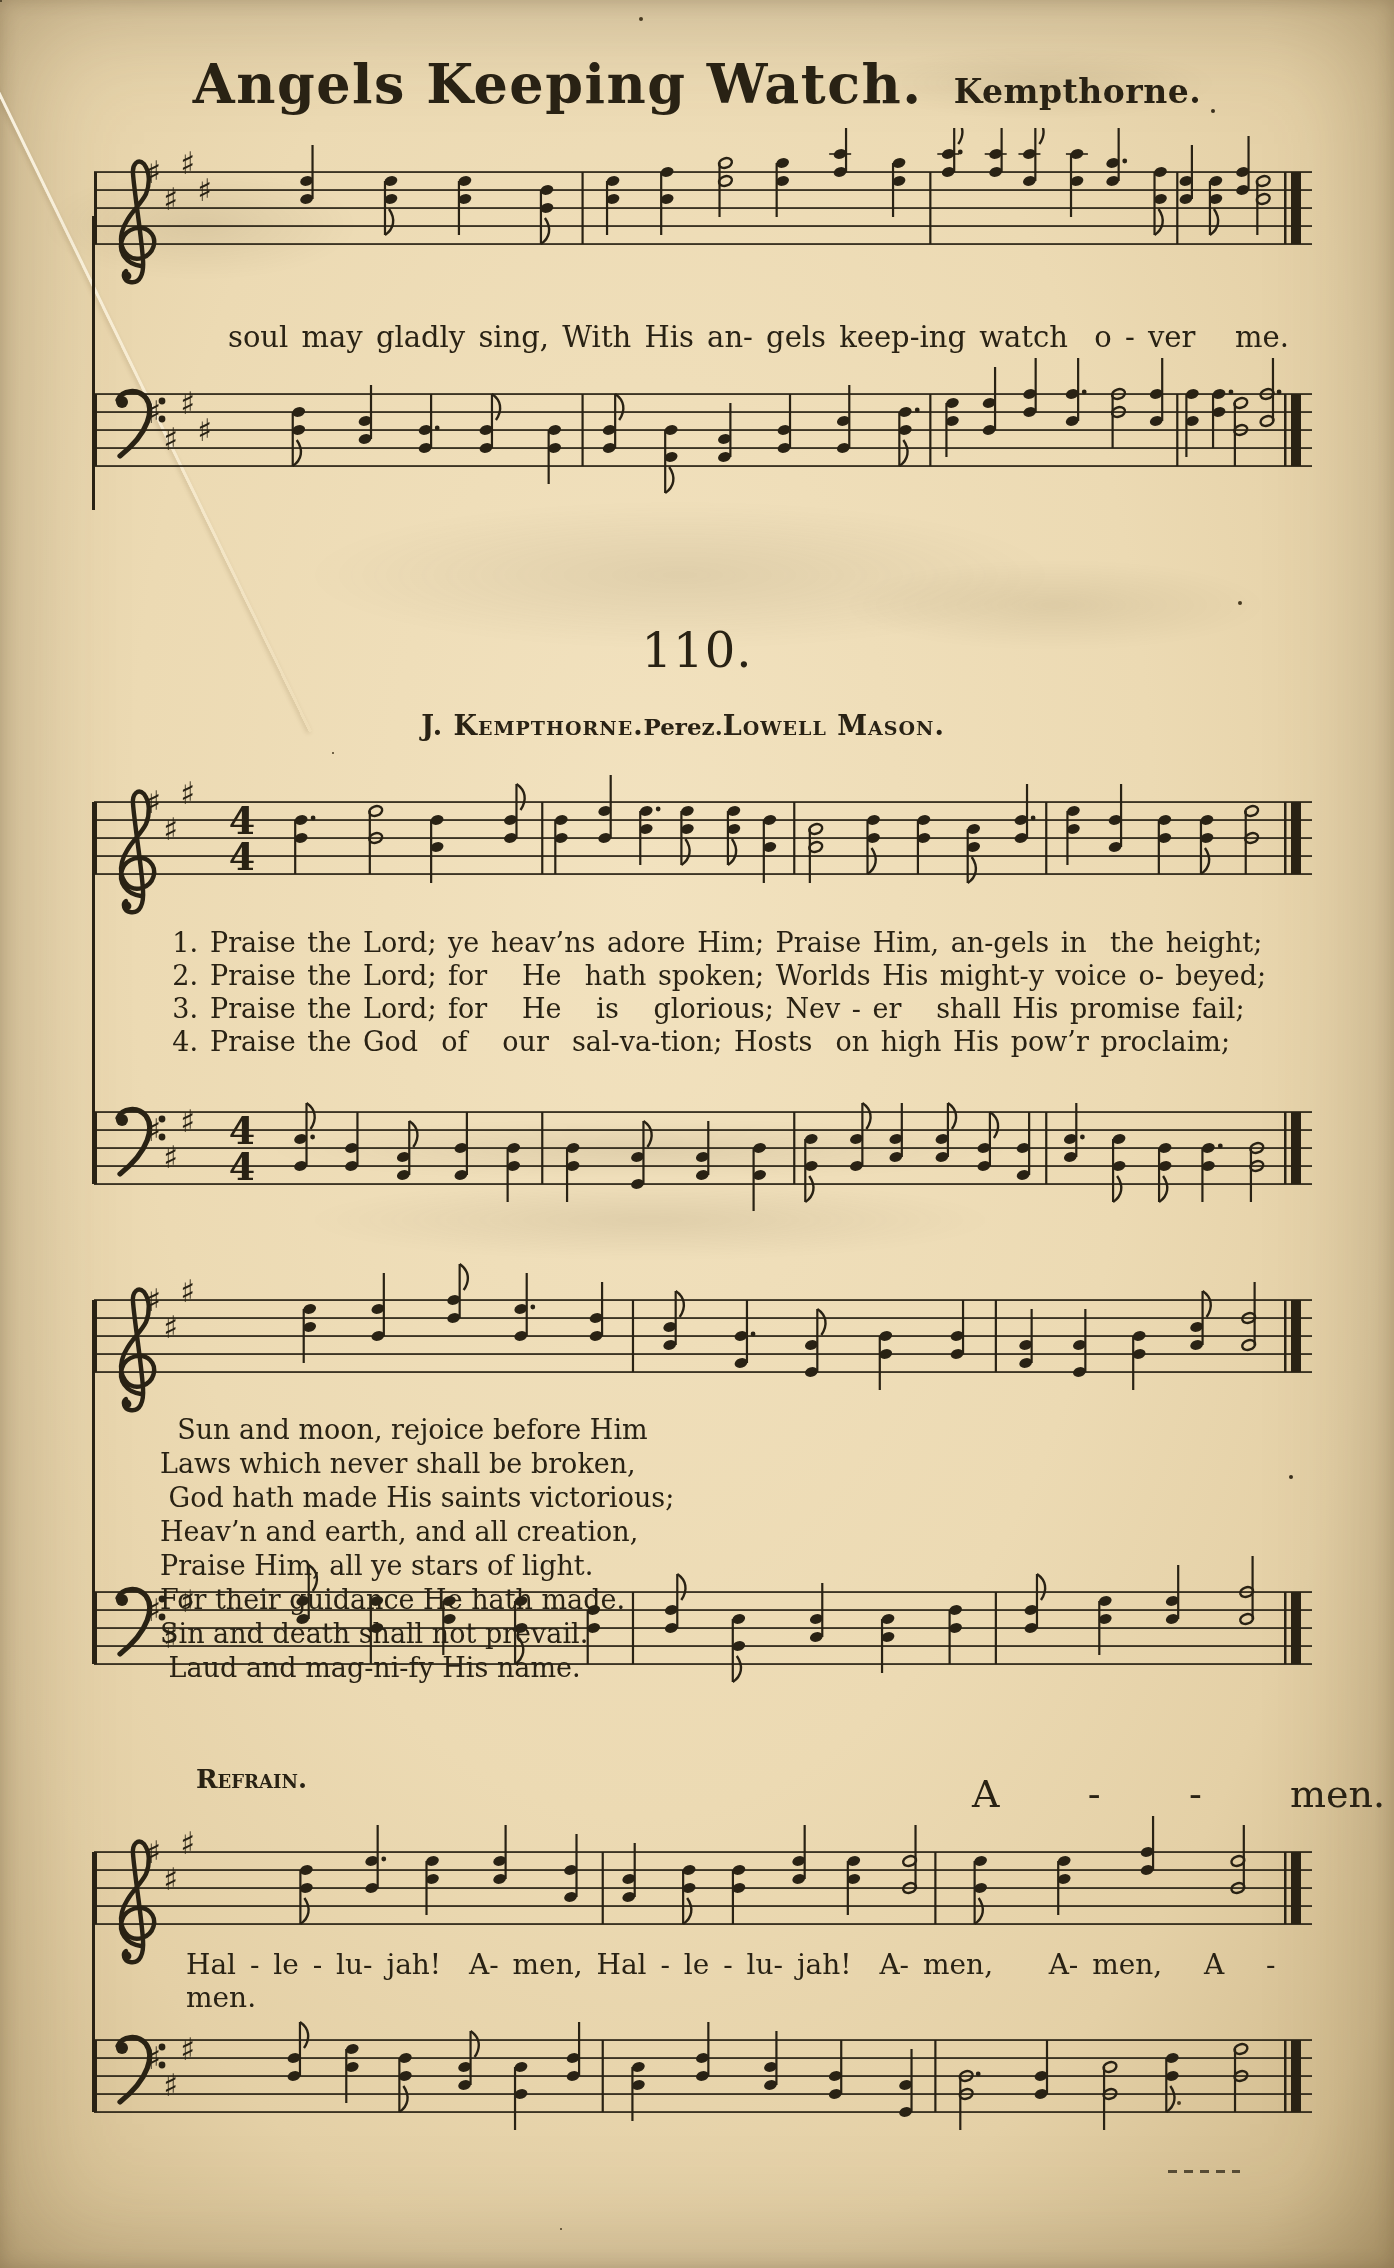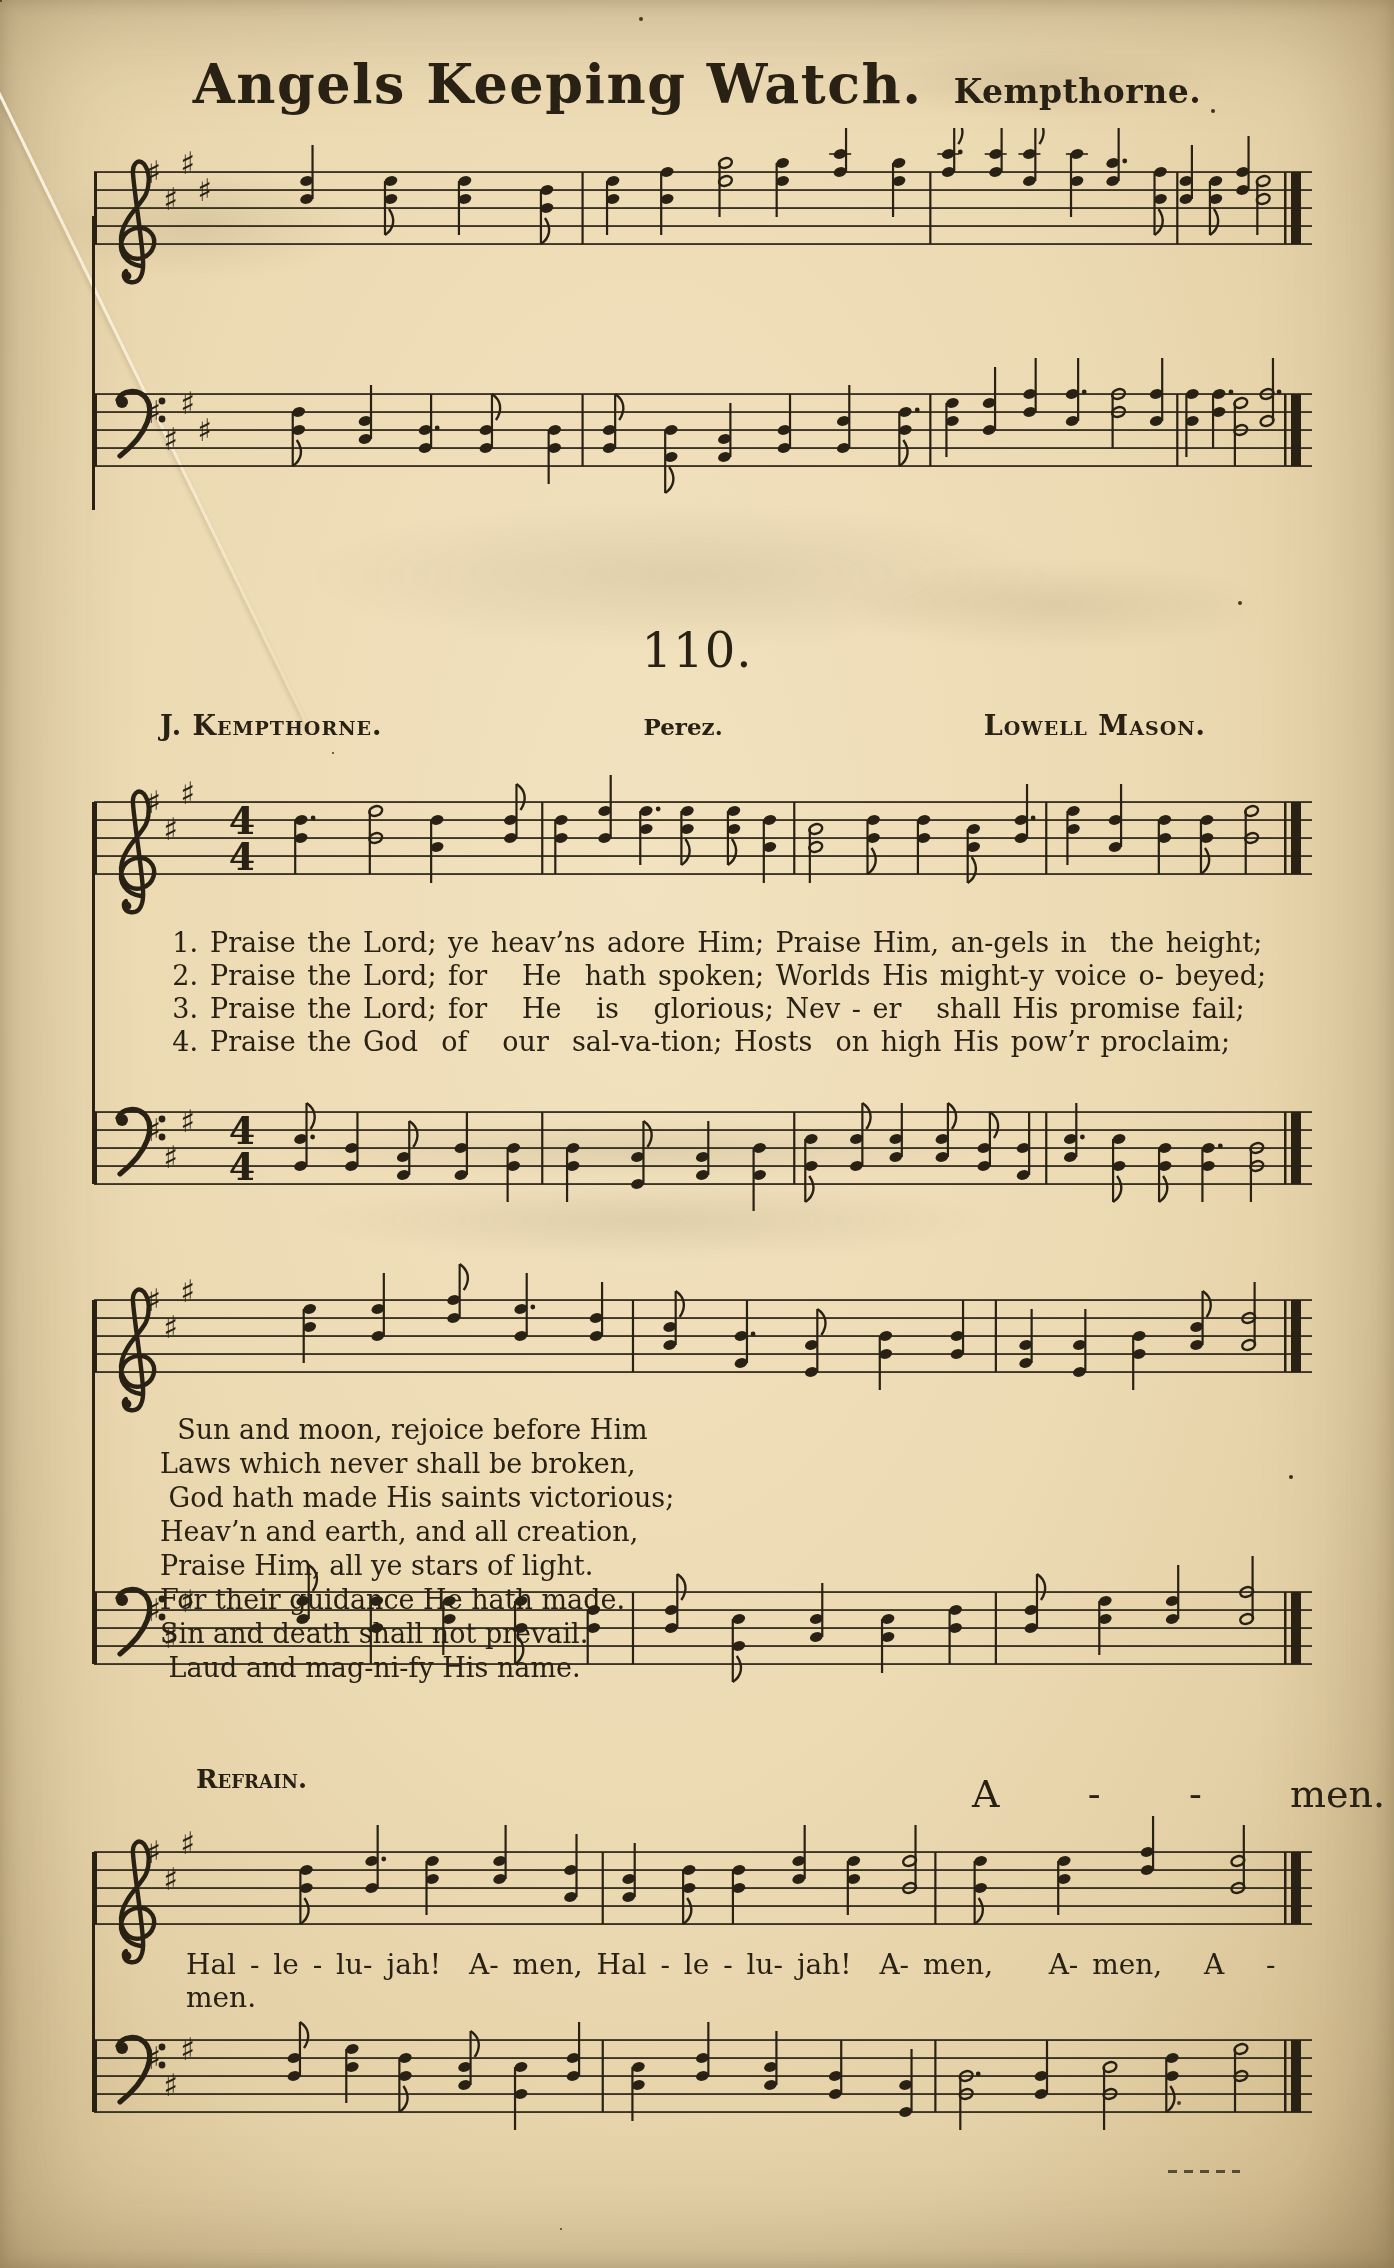--- a/index.html
+++ b/index.html
@@ -16,21 +16,21 @@
   }
   .abs{position:absolute;}
   
   #header{left:0;top:52px;width:1394px;display:flex;justify-content:center;align-items:baseline;gap:31px;}
   #header .main{font-size:54px;font-weight:700;letter-spacing:1.5px;}
   #header .sub{font-size:33px;font-weight:700;letter-spacing:.5px;}
   
   #songhead{left:0;top:622px;width:1394px;display:flex;justify-content:center;align-items:baseline;gap:42px;}
   #songhead .num{font-size:48px;font-weight:400;letter-spacing:1px;}
   #songhead .ttl{font-size:48px;font-weight:700;letter-spacing:1.5px;}
-  #byline{left:160px;top:710px;width:1046px;display:flex;justify-content:space-between;align-items:baseline;}
+  #byline{left:160px;top:710px;width:1046px;display:flex;justify-content:center;align-items:baseline;}
   .smallcaps{font-variant:small-caps;font-weight:700;}
   #byline .l,#byline .r{font-size:27px;letter-spacing:1px;}
   #byline .c{font-size:23px;font-weight:700;}
   
   #lyric1{left:228px;top:320px;width:1080px;font-size:29px;white-space:pre-wrap;word-spacing:4px;}
   #verses{left:158px;top:926px;width:1180px;font-size:27px;line-height:33px;}
   .vrow{display:flex;}
   .vnum{width:40px;text-align:right;margin-right:12px;flex:none;}
   .vtxt{white-space:pre-wrap;word-spacing:3px;}
   #quatrain{left:160px;top:1413px;width:1180px;display:flex;font-size:27px;line-height:34px;flex-direction:column;}
@@ -174,20 +174,21 @@
         <ellipse cx="1123.8306185174733" cy="71" rx="6.6" ry="4.7" transform="rotate(-18 1123.8306185174733 71)" fill="#292214"></ellipse>
         <rect x="1116.8306185174733" y="53" width="2.2" height="54" fill="#292214"></rect>
         <path d="M1117.9306185174732 107 c 9,-6 11,-16 4,-26" stroke="#292214" stroke-width="2.4" fill="none"></path>
         <ellipse cx="1150.6456508178264" cy="44" rx="6.6" ry="4.7" transform="rotate(-18 1150.6456508178264 44)" fill="#292214"></ellipse>
         <ellipse cx="1150.6456508178264" cy="62" rx="6.6" ry="4.7" transform="rotate(-18 1150.6456508178264 62)" fill="#292214"></ellipse>
         <rect x="1155.4456508178266" y="8" width="2.2" height="54" fill="#292214"></rect>
         <ellipse cx="1171.2338468205185" cy="53" rx="6.6" ry="4.7" transform="rotate(-18 1171.2338468205185 53)" fill="none" stroke="#292214" stroke-width="2.4"></ellipse>
         <ellipse cx="1171.2338468205185" cy="71" rx="6.6" ry="4.7" transform="rotate(-18 1171.2338468205185 71)" fill="none" stroke="#292214" stroke-width="2.4"></ellipse>
         <rect x="1164.2338468205185" y="53" width="2.2" height="54" fill="#292214"></rect>
       </svg></div>
+  <div class="abs" id="lyric1">soul may gladly sing, With His an- gels keep-ing watch  o - ver   me.</div>
   <div class="abs staff" id="staff1"><svg width="1222" height="180" viewBox="0 0 1222 180">
         <rect x="2" y="43.2" width="1218" height="1.7" fill="#292214"></rect>
         <rect x="2" y="61.2" width="1218" height="1.7" fill="#292214"></rect>
         <rect x="2" y="79.2" width="1218" height="1.7" fill="#292214"></rect>
         <rect x="2" y="97.2" width="1218" height="1.7" fill="#292214"></rect>
         <rect x="2" y="115.2" width="1218" height="1.7" fill="#292214"></rect>
         <rect x="2" y="44" width="3" height="72" fill="#292214"></rect>
         <g transform="translate(16,44)" stroke="#292214" fill="none" stroke-linecap="round">
           <circle cx="14" cy="8" r="6" fill="#292214" stroke="none"></circle>
           <path d="M10,6 C14,-4 30,-6 38,4 C46,15 42,38 12,62" stroke-width="5.2"></path>

